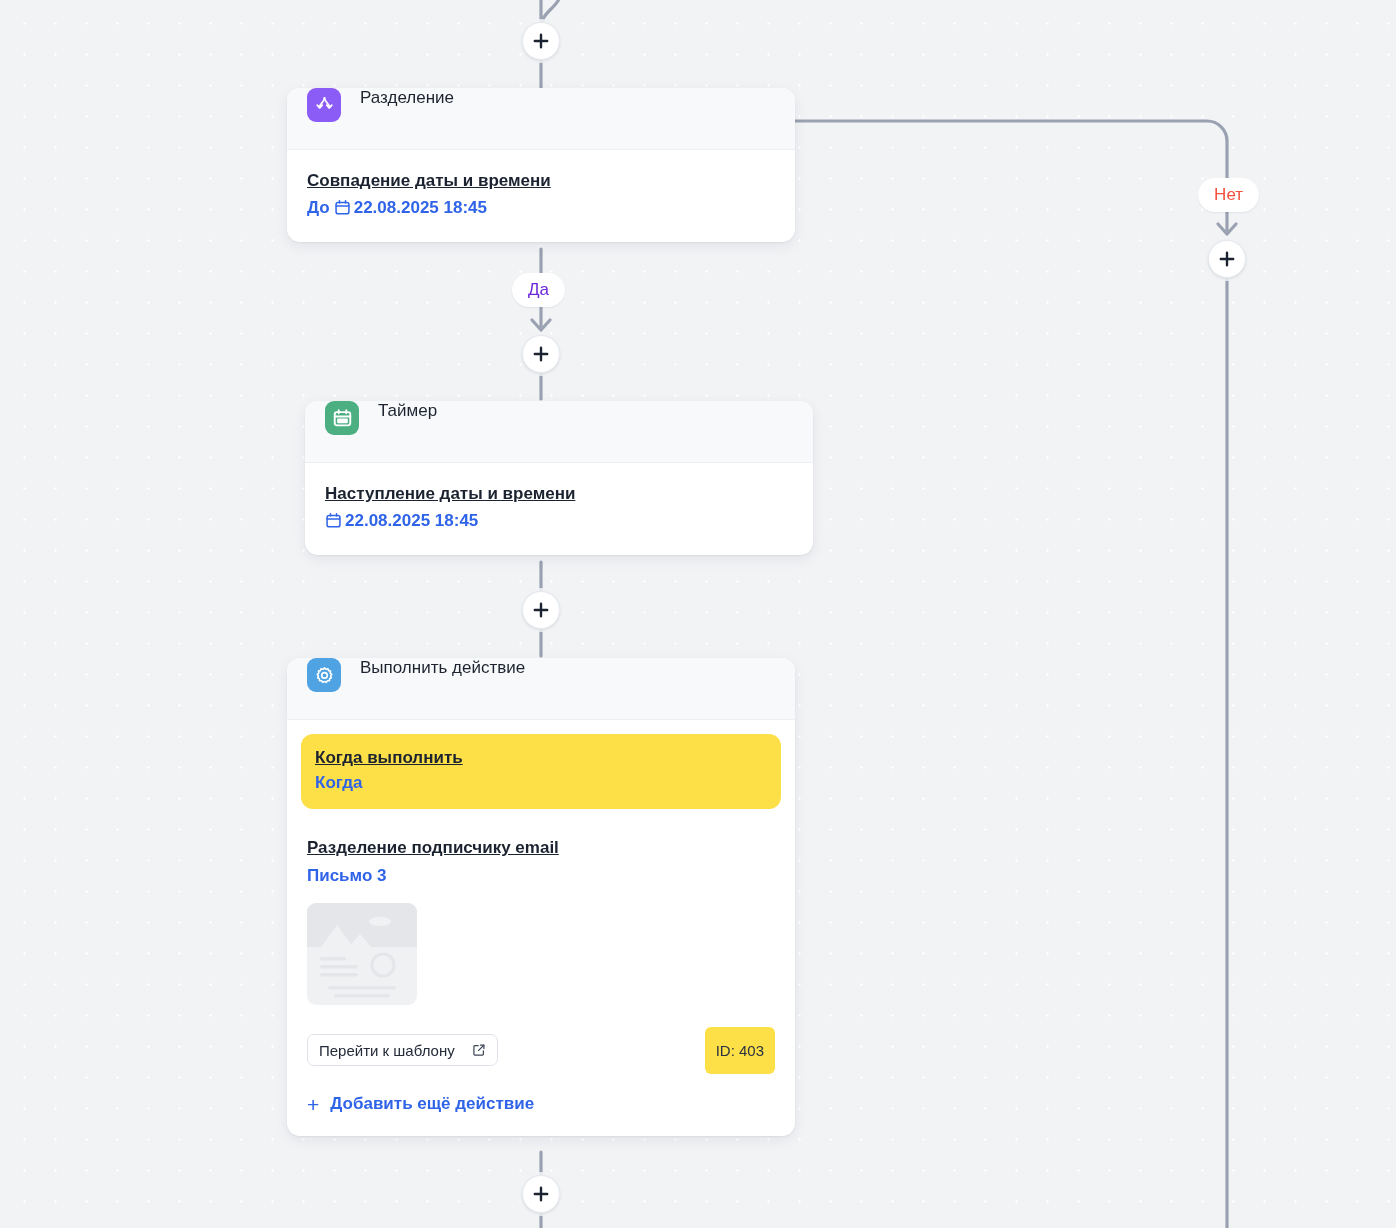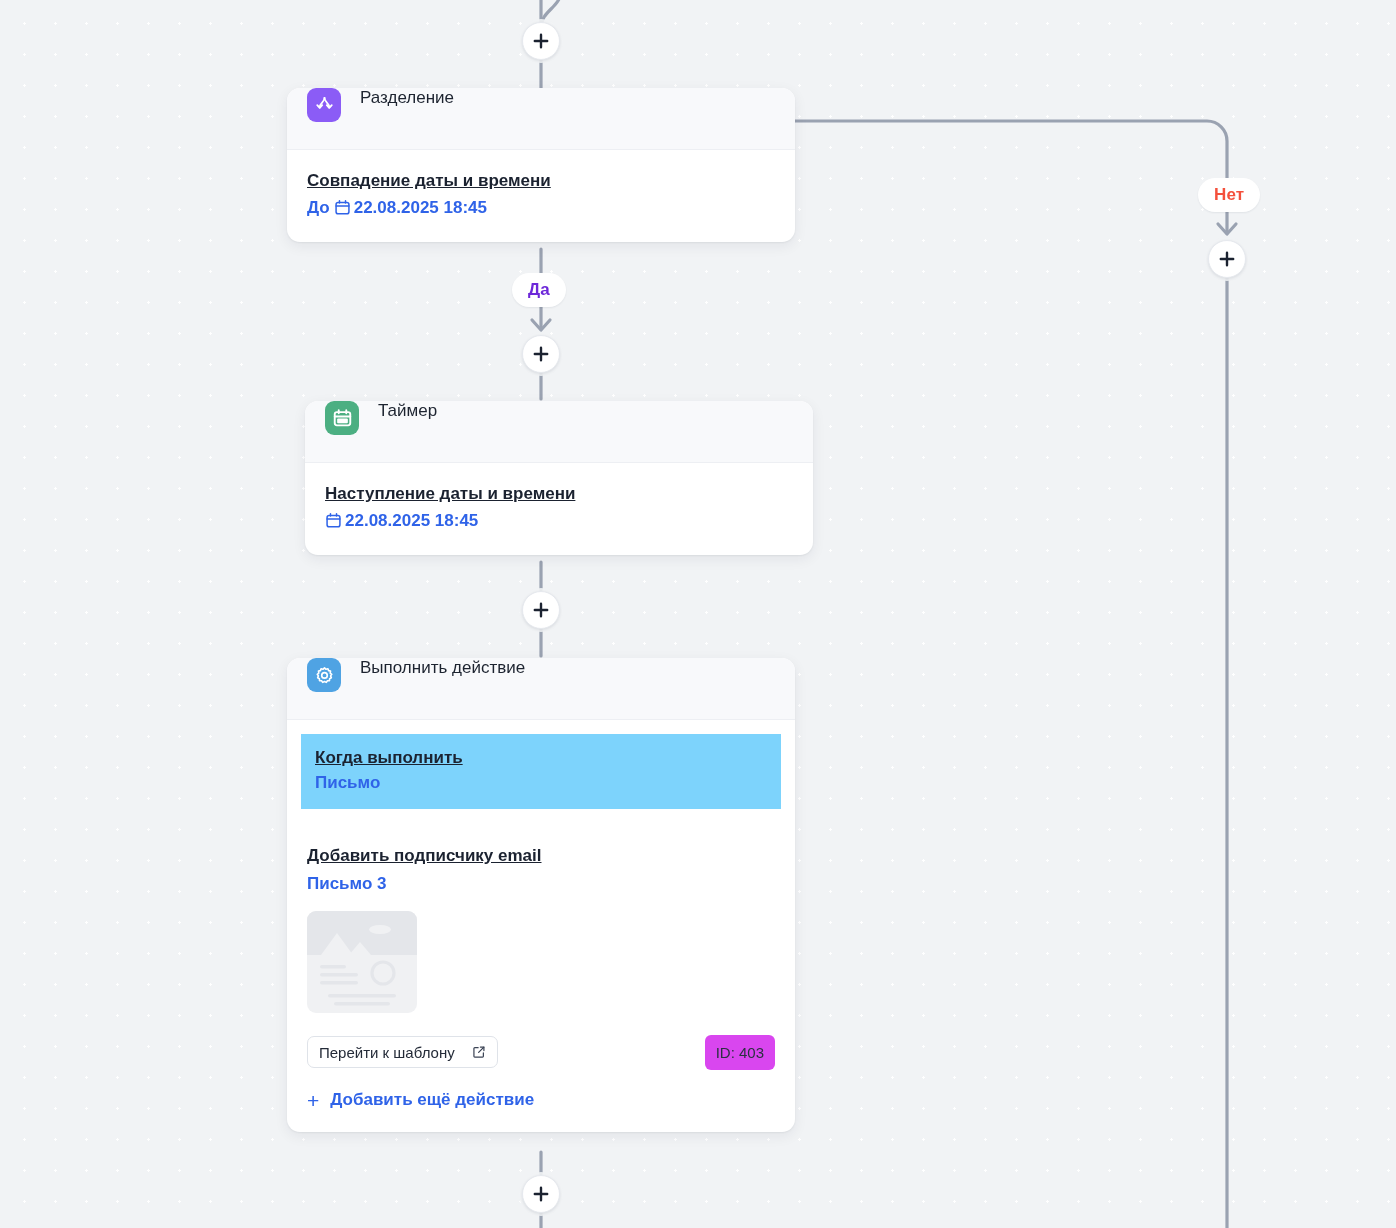--- a/index.html
+++ b/index.html
@@ -34,21 +34,21 @@
   .plus-btn svg { display: block; }
 
   
   .branch-pill {
     position: absolute;
     height: 34px;
     padding: 0 16px;
     border-radius: 17px;
     background: #ffffff;
     display: flex; align-items: center; justify-content: center;
-    font-size: 17px; font-weight: 700;
+    font-size: 17px; font-weight: 400;
     letter-spacing: .1px;
     box-shadow: 0 1px 2px rgba(20,30,50,.07);
   }
   .pill-yes { color: #6d28d9; }
   .pill-no  { color: #f4503c; }
 
   
   .node {
     position: absolute;
     width: 508px;
@@ -93,24 +93,24 @@
     color: #2f63e8;
     line-height: 1.6;
     display: flex; align-items: center; gap: 3px;
     white-space: nowrap;
   }
   .field-value .prefix { margin-right: 1px; }
   .cal-inline { flex: none; display: block; }
 
   
   .hl-block {
-    background: #7dd3fc;
-    border-radius: 0;
+    background: #fde047;
+    border-radius: 12px;
     padding: 12px 14px 14px 14px;
-    margin: -4px -6px 8px -6px;
+    margin: -4px -6px 0 -6px;
   }
   .hl-block .field-label { line-height: 1.45; }
   .hl-block .field-value { line-height: 1.45; }
 
   .spacer-24 { height: 26px; }
 
   
   .thumb {
     width: 110px; height: 102px;
     border-radius: 9px;
@@ -133,25 +133,25 @@
     height: 32px;
     padding: 0 11px;
     border: 1px solid #dfe3e9;
     border-radius: 7px;
     background: #fff;
     font-size: 15px; color: #242b38;
     cursor: pointer;
     font-family: inherit;
   }
   .id-badge {
-    background: #d946ef;
+    background: #fde047;
     color: #2a3140;
     font-size: 15px;
     border-radius: 6px;
-    padding: 9px 11px;
+    padding: 15px 11px;
   }
   .add-action {
     margin-top: 20px;
     display: inline-flex; align-items: center; gap: 11px;
     color: #2f63e8;
     font-size: 17px; font-weight: 700;
     cursor: pointer;
   }
   .add-plus { font-size: 21px; font-weight: 400; line-height: 1; }
 </style>
@@ -283,26 +283,26 @@
           <path d="M11 3.1 L12.6 4.5 L14.6 3.9 L15.3 5.9 L17.3 6.3 L17 8.4 L18.6 9.7 L17.4 11.4 L18.2 13.3 L16.4 14.3 L16.2 16.4 L14.1 16.5 L12.9 18.2 L11 17.3 L9.1 18.2 L7.9 16.5 L5.8 16.4 L5.6 14.3 L3.8 13.3 L4.6 11.4 L3.4 9.7 L5 8.4 L4.7 6.3 L6.7 5.9 L7.4 3.9 L9.4 4.5 Z"></path>
           <circle cx="11" cy="10.9" r="2.9"></circle>
         </svg>
       </div>
       <div class="node-title">Выполнить действие</div>
     </div>
     <div class="node-body">
 
       <div class="hl-block">
         <div class="field-label">Когда выполнить</div>
-        <div class="field-value">Письмо</div>
+        <div class="field-value">Когда</div>
       </div>
 
       <div class="spacer-24"></div>
 
-      <div class="field-label">Добавить подписчику email</div>
+      <div class="field-label">Разделение подписчику email</div>
       <div class="field-value">Письмо 3</div>
 
       <div class="thumb">
         <div class="thumb-top"></div>
         <svg width="110" height="102" viewBox="0 0 110 102" style="position:absolute;inset:0;">
           <path d="M14 44 L30 22 L46 44 Z" fill="#f0f1f3"></path>
           <path d="M42 44 L53 31 L64 44 Z" fill="#f0f1f3"></path>
           <ellipse cx="73" cy="18.5" rx="11" ry="4.6" fill="#f0f1f3"></ellipse>
           <rect x="13" y="54" width="26" height="3.4" rx="1.7" fill="#e4e6ea"></rect>
           <rect x="13" y="62" width="38" height="3.4" rx="1.7" fill="#e4e6ea"></rect>

